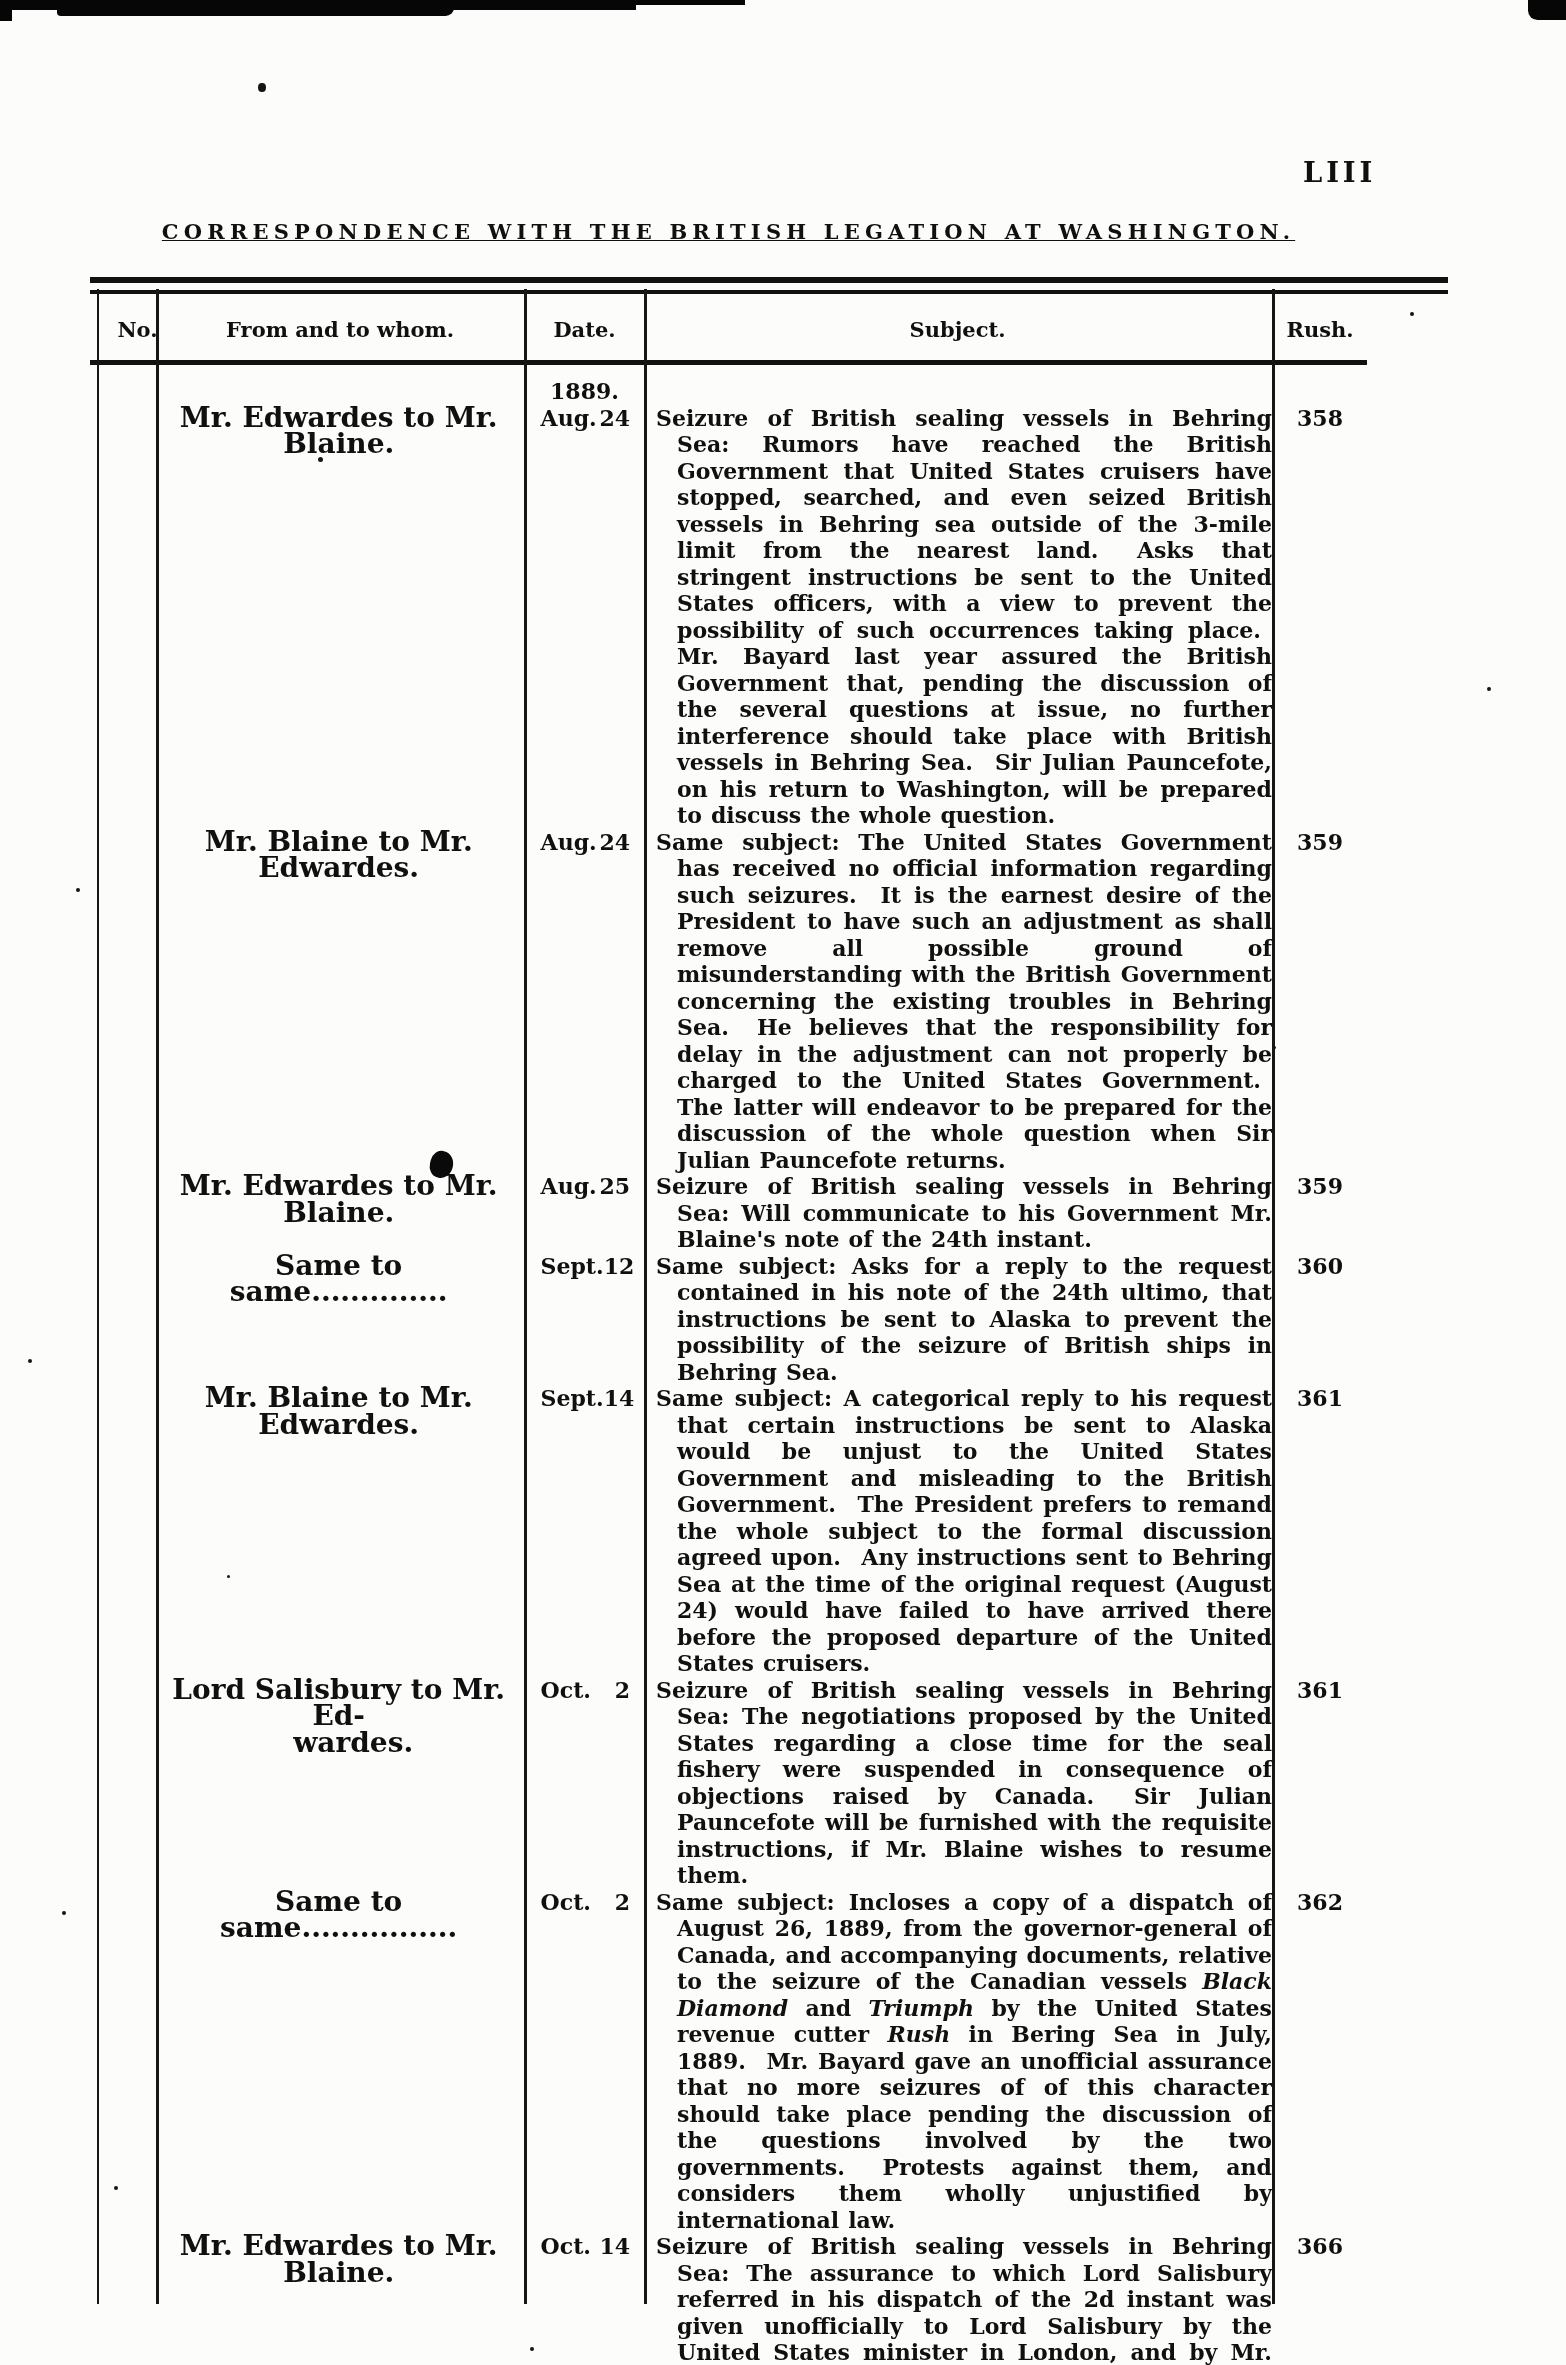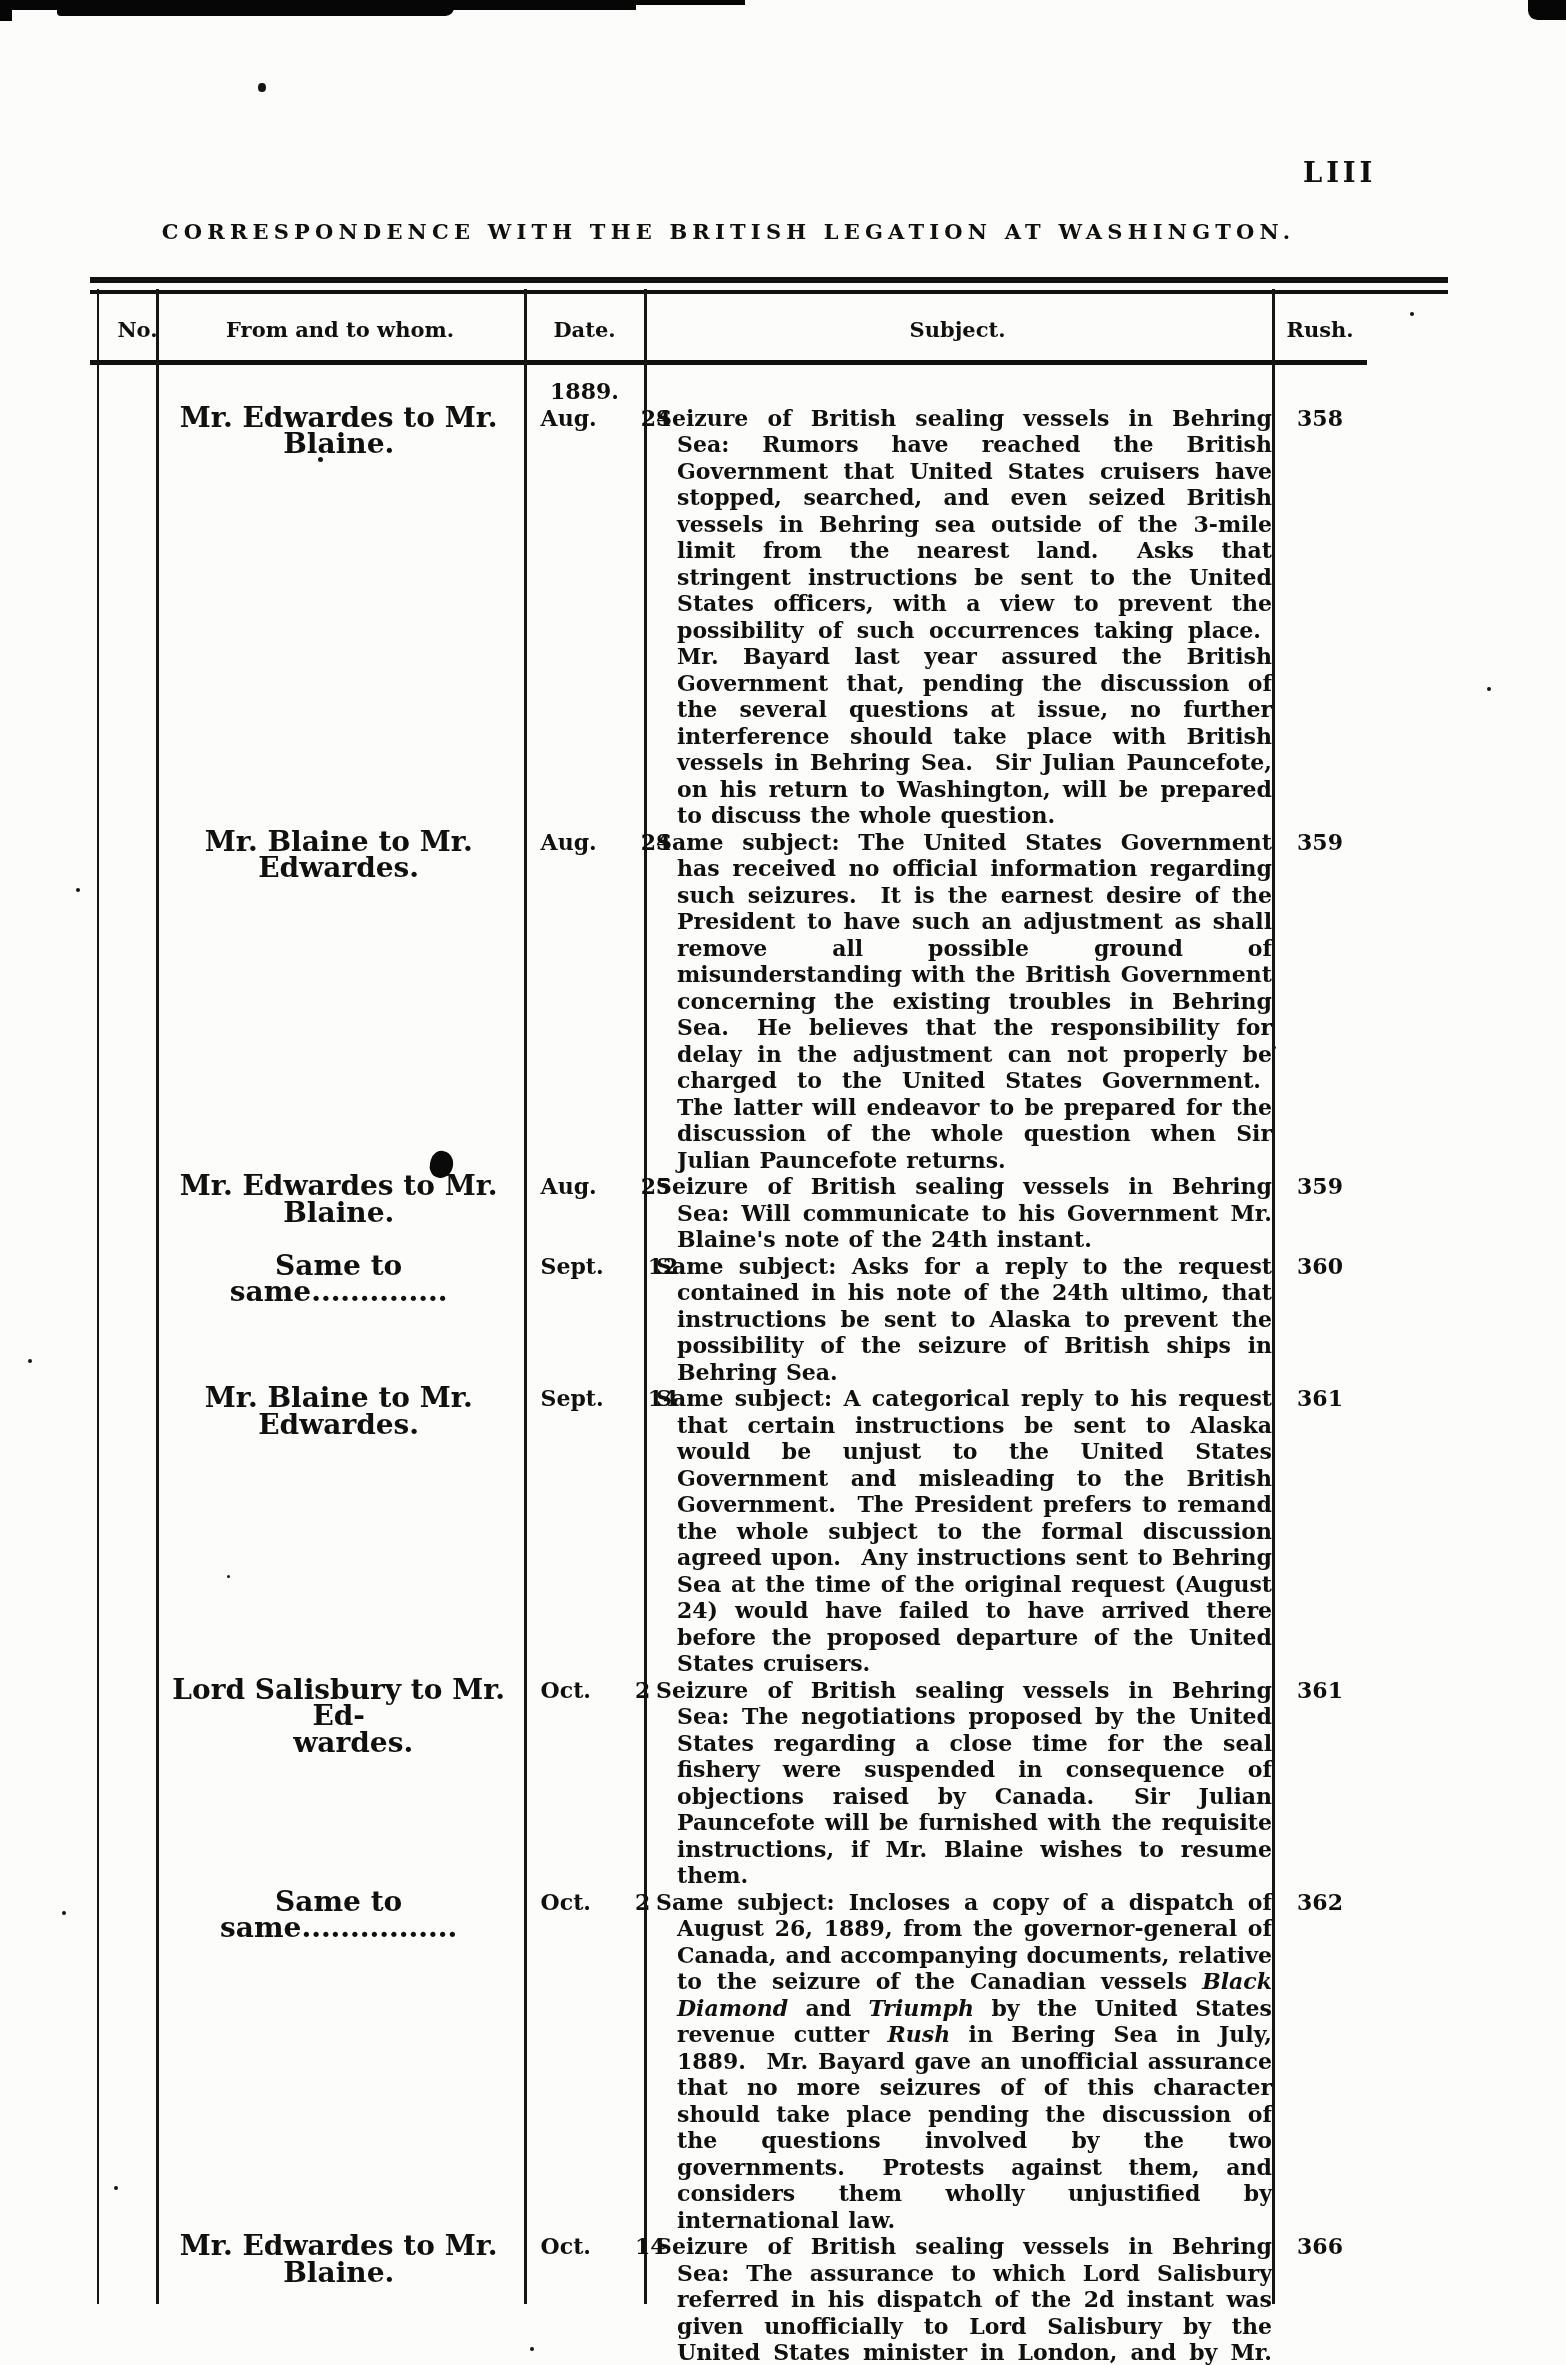--- a/index.html
+++ b/index.html
@@ -17,35 +17,35 @@
   .blot{position:absolute;background:#0a0a0a;border-radius:46% 54% 52% 48%;transform:rotate(14deg);}
   
   .title-line{position:absolute;left:90px;top:154px;width:1277px;text-align:center;}
   .title{
     font-size:27.4px;font-weight:bold;letter-spacing:7.6px;word-spacing:12.3px;white-space:nowrap;
   }
   .folio{
     position:absolute;top:156px;right:191px;
     font-size:27.4px;font-weight:bold;letter-spacing:3.8px;
   }
-  .subtitle-line{position:absolute;left:90px;top:219px;width:1277px;text-align:center;}
+  .subtitle-line{position:absolute;left:90px;top:219px;width:1277px;text-align:center;text-decoration:underline;}
   .subtitle{font-size:21px;font-weight:bold;letter-spacing:5.2px;white-space:nowrap;}
   
   .table{position:absolute;left:90px;top:277px;width:1277px;height:2027px;}
   .hrule{position:absolute;background:#111;}
   .vrule{position:absolute;background:#161616;width:2.8px;top:12.3px;height:2015px;}
   .thead-cell{position:absolute;top:40px;font-size:21px;font-weight:bold;text-align:center;}
   .tbody{position:absolute;left:0;top:101px;width:1277px;}
   .row{display:grid;grid-template-columns:66px 368px 121px 627px 96px;}
   .cell{min-height:26.5px;}
   .from-cell{padding-left:10.4px;padding-right:13px;font-size:28px;font-weight:bold;line-height:26.5px;text-align:center;}
   .from-line.cont{padding-left:29px;}
   .date-cell{font-size:22px;font-weight:bold;line-height:26.5px;}
   .date-year{text-align:center;}
-  .date-line{display:flex;justify-content:space-between;padding-left:16.6px;padding-right:15px;gap:44px;}
+  .date-line{display:flex;justify-content:space-between;padding-left:16.6px;padding-right:15px;}
   .subject-cell{padding-left:11px;padding-right:0;font-size:22px;font-weight:bold;line-height:26.5px;}
   .subject-text{margin:0;text-align:justify;padding-left:21px;text-indent:-21px;word-spacing:1.4px;}
   .subject-text .it{font-style:italic;}
   .page-cell{font-size:22px;font-weight:bold;line-height:26.5px;text-align:center;}
   .row.has-year .from-cell,.row.has-year .subject-cell,.row.has-year .page-cell{padding-top:26.5px;}
 </style>
 </head>
 <body>
 
 <div class="page">

